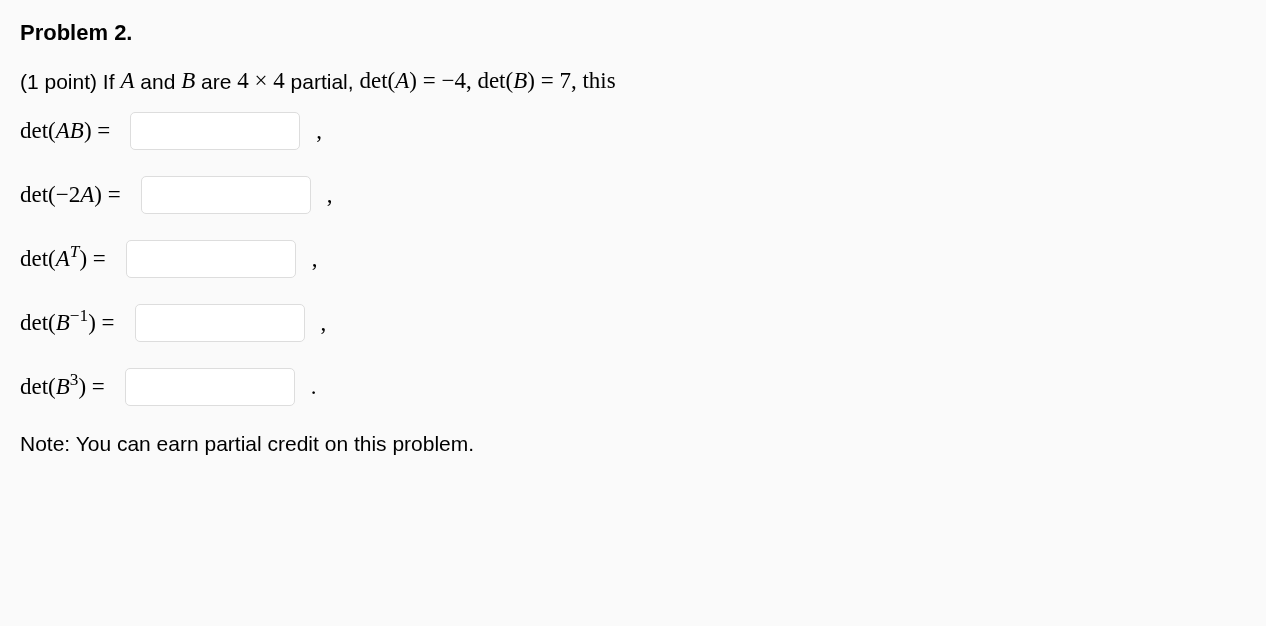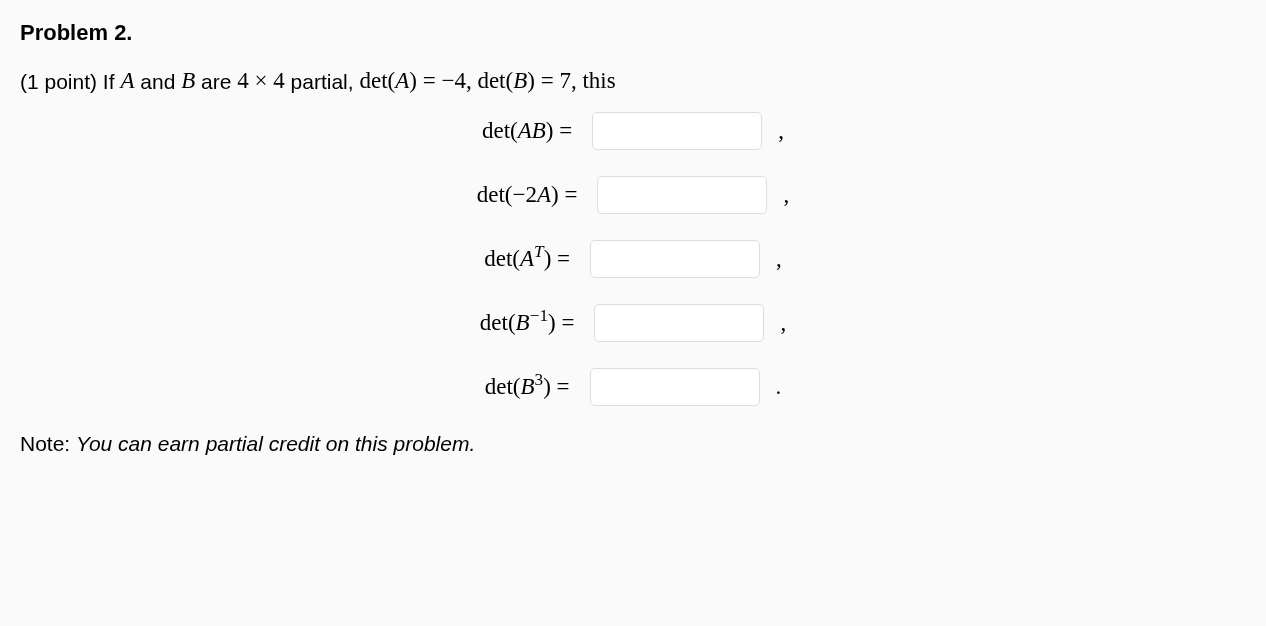--- a/index.html
+++ b/index.html
@@ -31,21 +31,20 @@
       font-size: 23px;
     }
     .mathit {
       font-style: italic;
     }
     .row {
       display: flex;
       align-items: center;
       margin-bottom: 26px;
       gap: 12px;
-      justify-content: center;
     }
     .row .label {
       font-family: "Times New Roman", Times, serif;
       font-size: 23px;
       margin-right: 8px;
       white-space: nowrap;
     }
     input[type="text"] {
       width: 170px;
       height: 38px;
@@ -62,21 +61,20 @@
       margin-left: 4px;
     }
     .note {
       margin-top: 24px;
       font-size: 21px;
     }
     .note .n-label {
       font-weight: normal;
     }
     .note .n-text {
-      font-style: italic;
     }
     sup {
       font-size: 0.75em;
       vertical-align: super;
       line-height: 0;
     }
     .intro-line span {
       white-space: pre;
     }
   </style>

